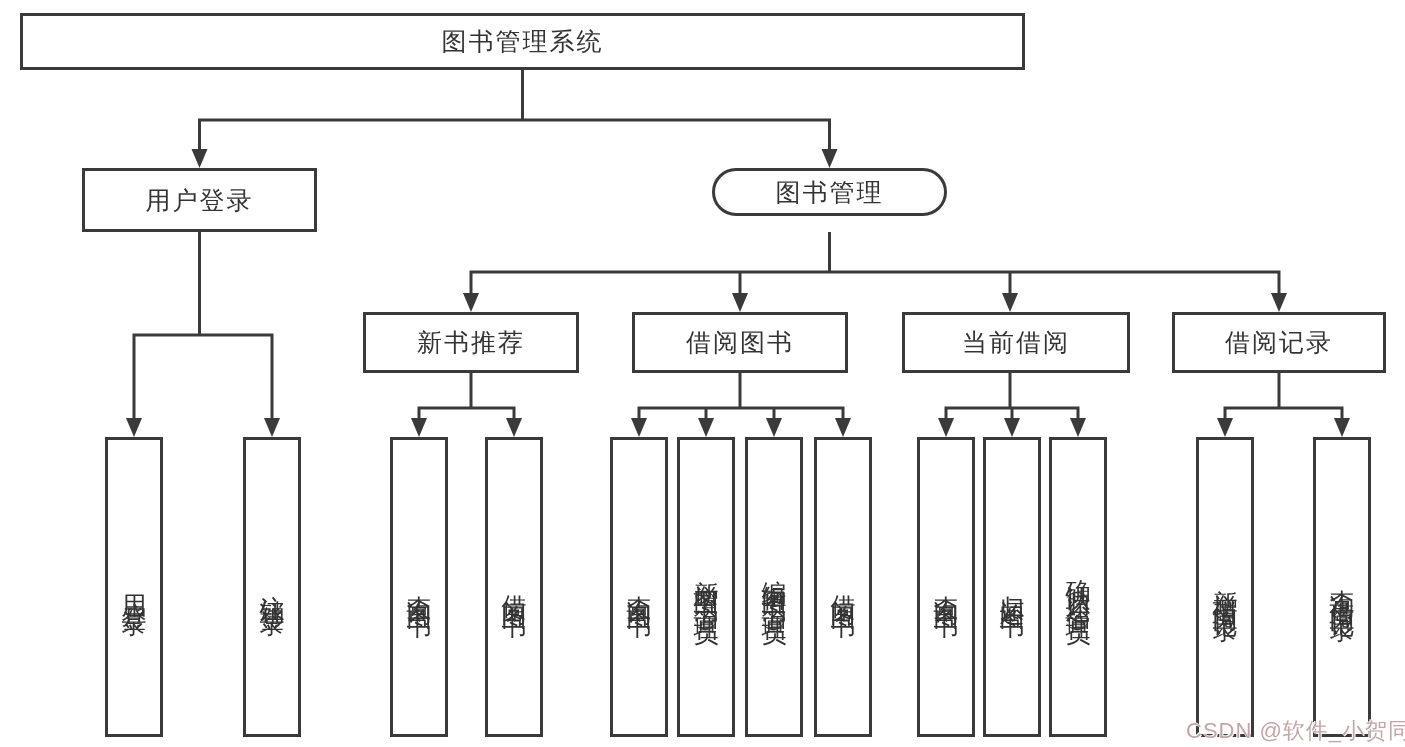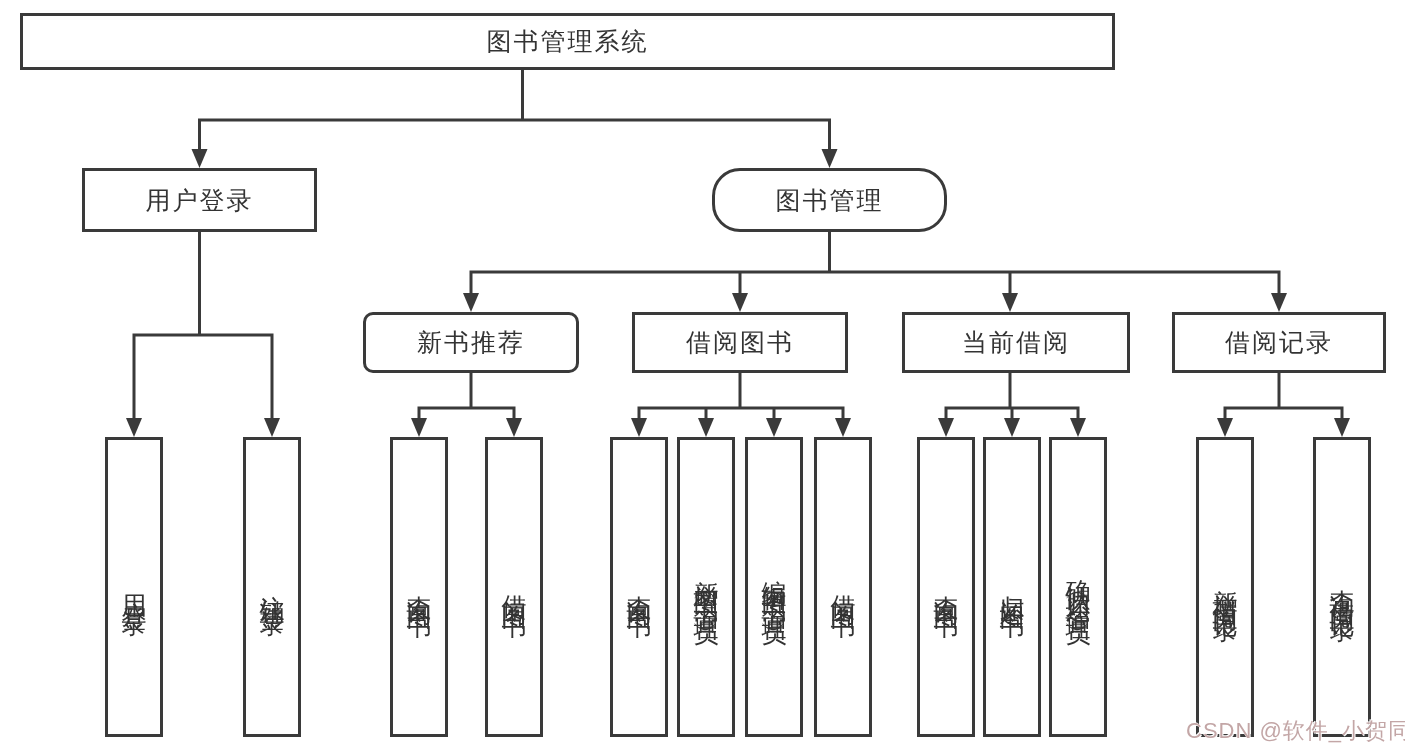--- a/index.html
+++ b/index.html
@@ -46,24 +46,24 @@
     position:absolute;
     left:1186px;top:716px;
     font-size:22px;
     color:var(--wm);
     letter-spacing:1px;
     white-space:nowrap;
     text-shadow:1px 1px 0 #fff,-1px -1px 0 #fff;
     z-index:5;
   }
   
-  #root-box{left:20px;top:13px;width:1095px;height:57px;}
+  #root-box{left:20px;top:13px;width:1005px;height:57px;}
   #login-box{left:82px;top:168px;width:235px;height:64px;}
-  #mgmt-box{left:712px;top:168px;width:235px;height:64px;border-radius:28px;}
-  #grp-recommend{left:363px;top:312px;width:216px;height:61px;border-radius:10px;}
+  #mgmt-box{left:712px;top:168px;width:235px;height:48px;border-radius:28px;}
+  #grp-recommend{left:363px;top:312px;width:216px;height:61px;}
   #grp-borrow{left:632px;top:312px;width:216px;height:61px;}
   #grp-current{left:902px;top:312px;width:228px;height:61px;}
   #grp-records{left:1172px;top:312px;width:214px;height:61px;}
   #leaf-user-login{left:105px;}
   #leaf-logout{left:243px;}
   #leaf-query-book-1{left:390px;}
   #leaf-borrow-book-1{left:485px;}
   #leaf-query-book-2{left:610px;}
   #leaf-add-book-admin{left:677px;}
   #leaf-edit-book-admin{left:745px;}

